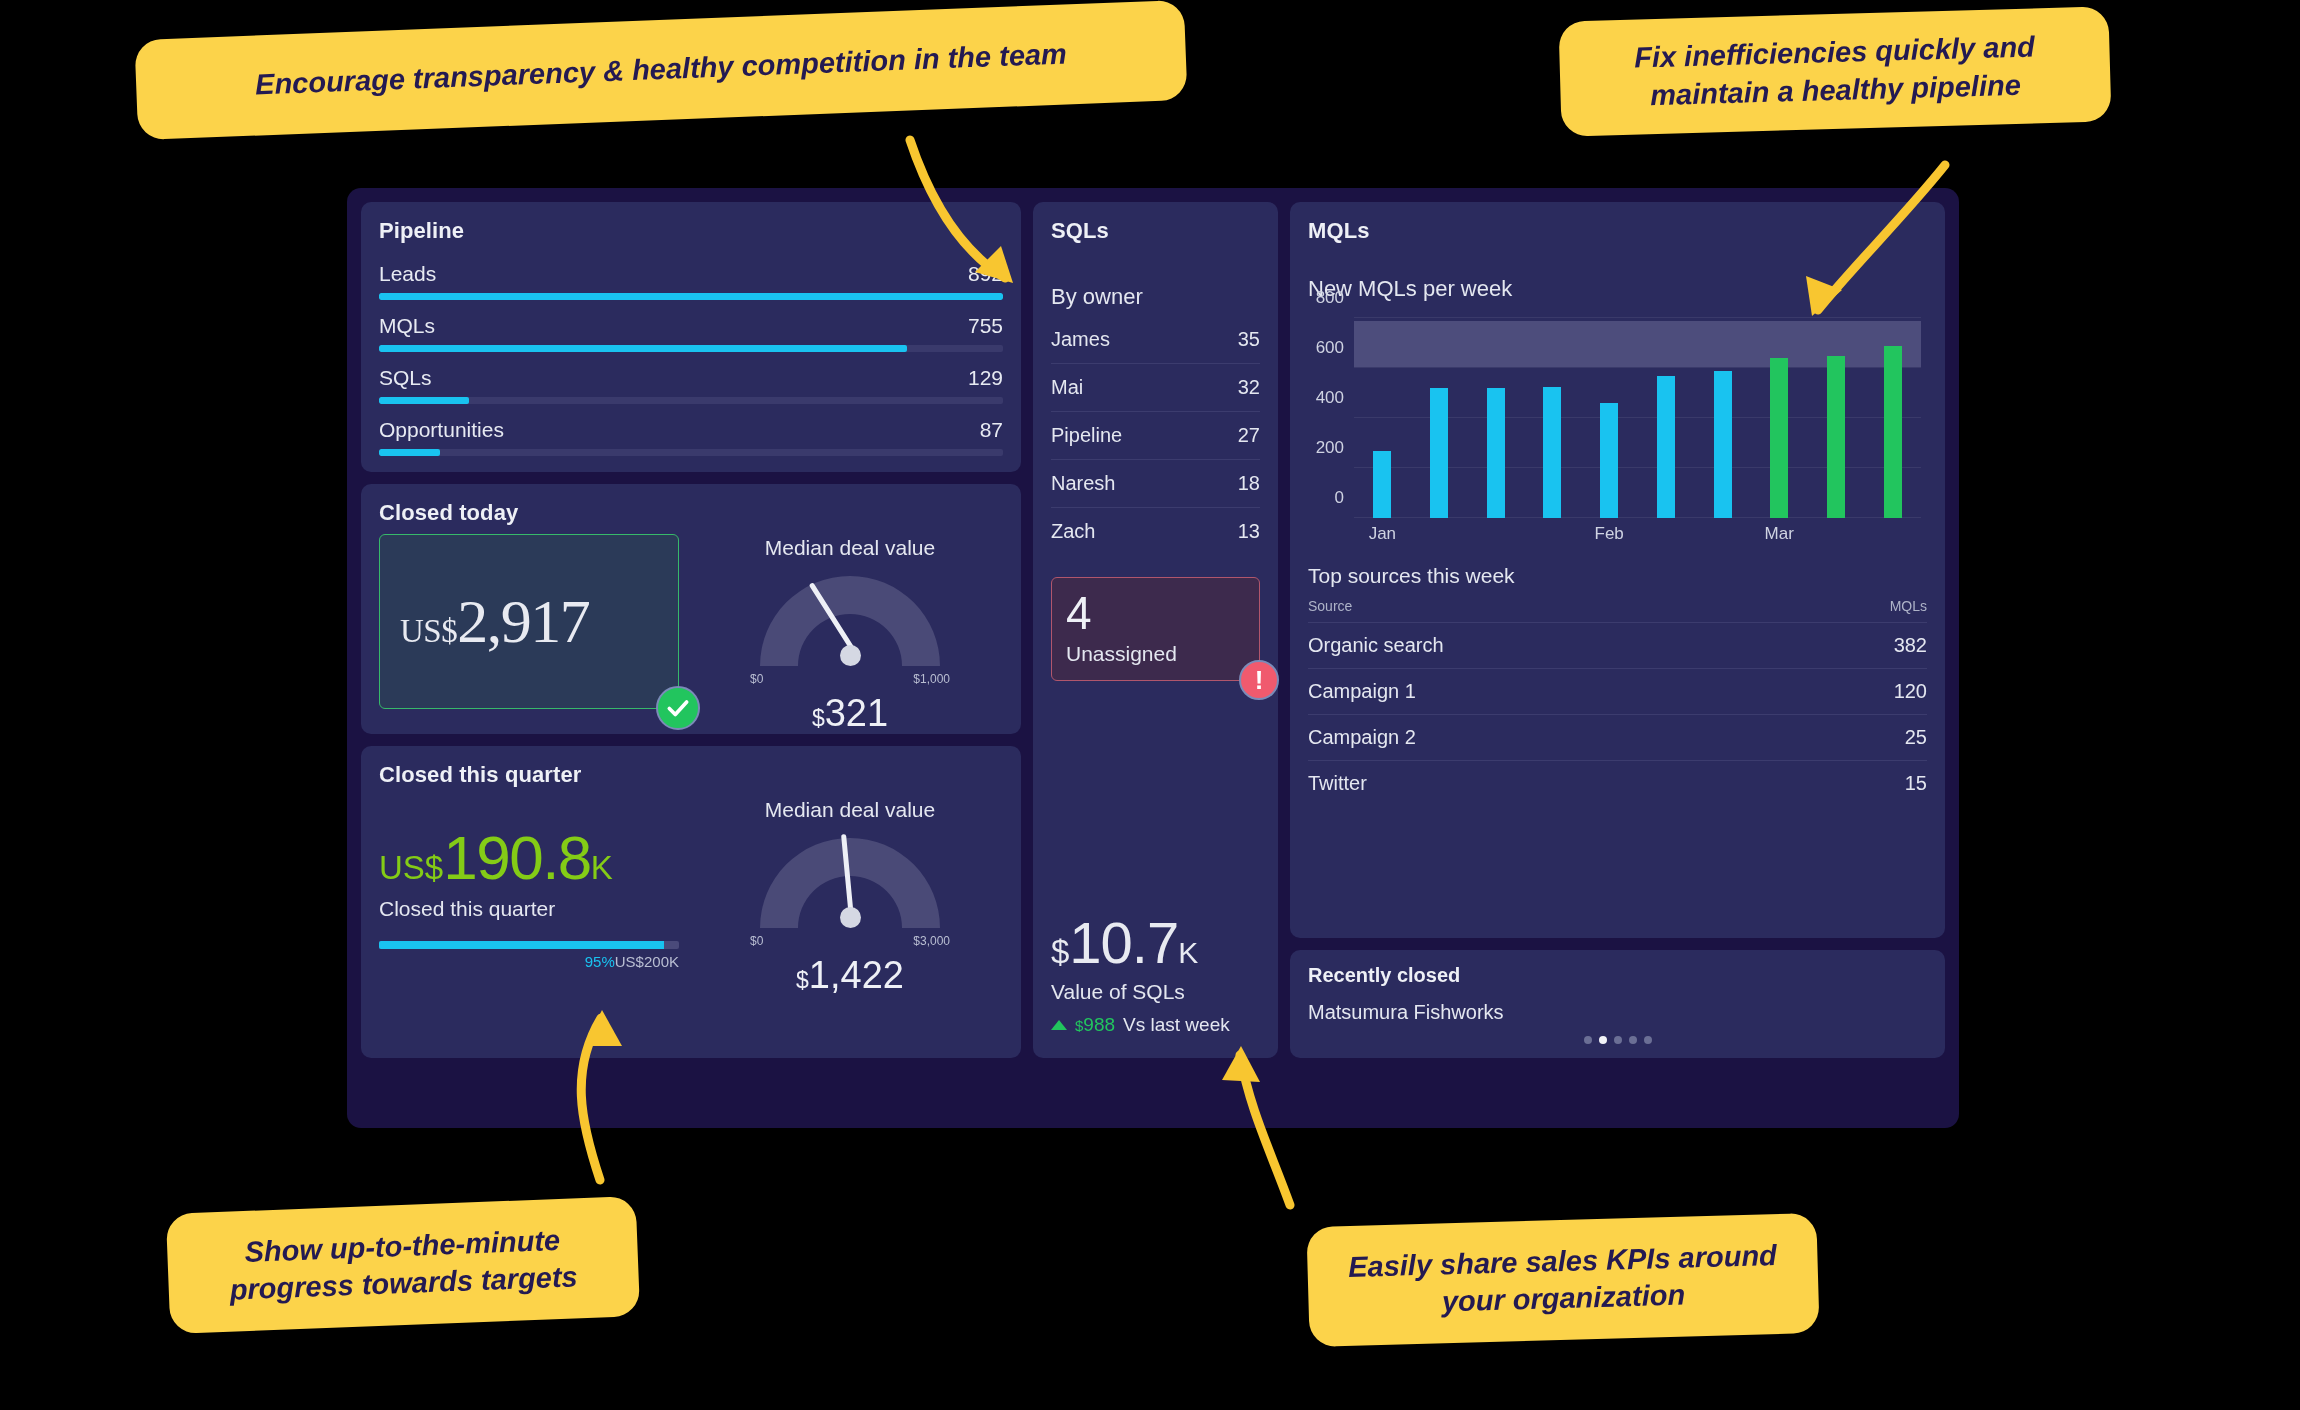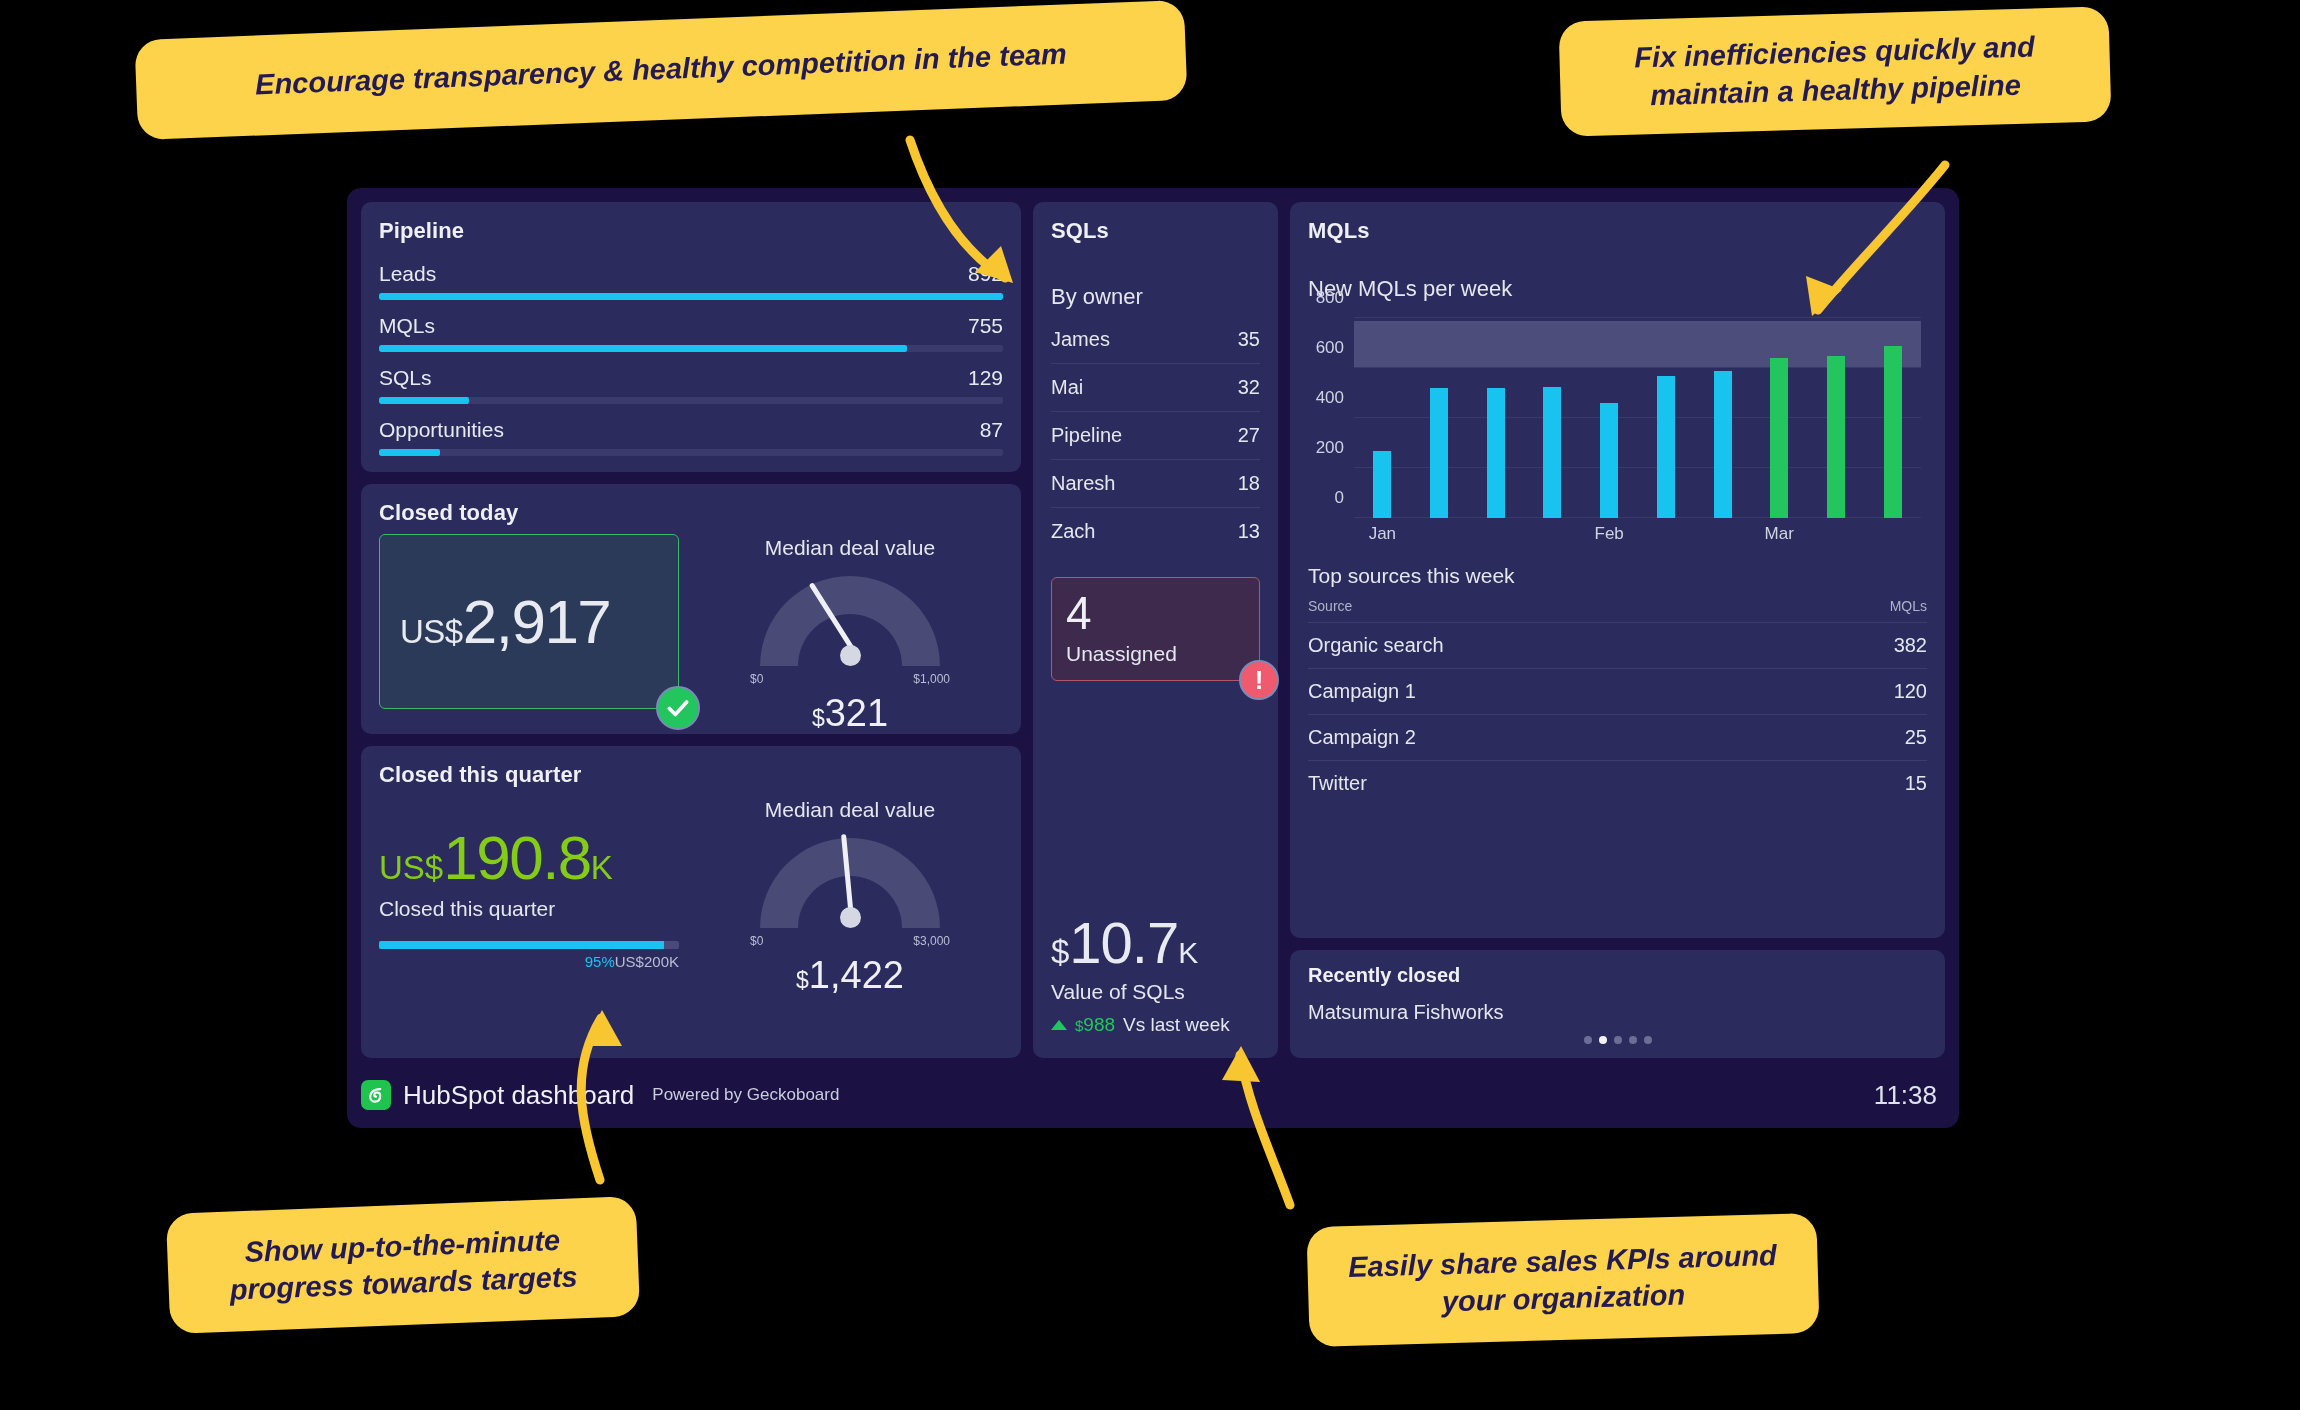--- a/index.html
+++ b/index.html
@@ -67,20 +67,21 @@
   
   .closed-today { height: 250px; display: block; }
   .ct-grid { display: flex; gap: 18px; margin-top: 4px; }
   .ct-box {
     width: 300px; height: 175px;
     border: 1px solid #37b96a;
     border-radius: 6px;
     background: #2b3a58;
     display: flex; align-items: center; padding-left: 20px;
     position: relative;
+    font-family: Liberation Serif, serif;
   }
   .ct-val { color: #e8eaf1; font-weight: 400; white-space: nowrap; }
   .ct-val .cur { font-size: 33px; letter-spacing: -0.5px; }
   .ct-val .num { font-size: 62px; letter-spacing: -1.5px; }
   .badge-ok {
     position: absolute; right: -22px; bottom: -22px;
     width: 44px; height: 44px; border-radius: 50%;
     background: #22c55e; border: 2px solid #7b8bb8;
     display: flex; align-items: center; justify-content: center;
   }
@@ -539,32 +540,20 @@
                 <div class="dot"></div>
                 <div class="dot"></div>
               </div>
           </div>
         </div>
 
       </div>
 
     </div>
 
-    <div class="dash-footer">
-      <div class="foot-left">
-        <div class="logo-mark">
-          <svg width="20" height="20" viewBox="0 0 24 24">
-            <path d="M17 5 C8 5 5 10 5 14 C5 18 8 20 11 20 C15 20 17 17 17 13 C17 10 15 9 13 9 C11 9 10 10.5 10 12 C10 13.3 11 14 12 14" fill="none" stroke="#ffffff" stroke-width="2.6" stroke-linecap="round"></path>
-          </svg>
-        </div>
-        <span class="foot-title">HubSpot dashboard</span>
-        <span class="foot-powered">Powered by Geckoboard</span>
-      </div>
-      <div class="foot-time">11:38</div>
-    </div>
   </div>
 
   <svg class="arrow-svg">
     <g fill="none" stroke="#F8C630" stroke-width="9" stroke-linecap="round">
       <path d="M910 140 C930 200 960 250 1005 278"></path>
       <path d="M1945 165 C1905 215 1850 270 1818 310"></path>
       <path d="M600 1180 C580 1120 570 1070 601 1018"></path>
       <path d="M1290 1205 C1270 1150 1250 1110 1240 1055"></path>
     </g>
     <g fill="#F8C630">

